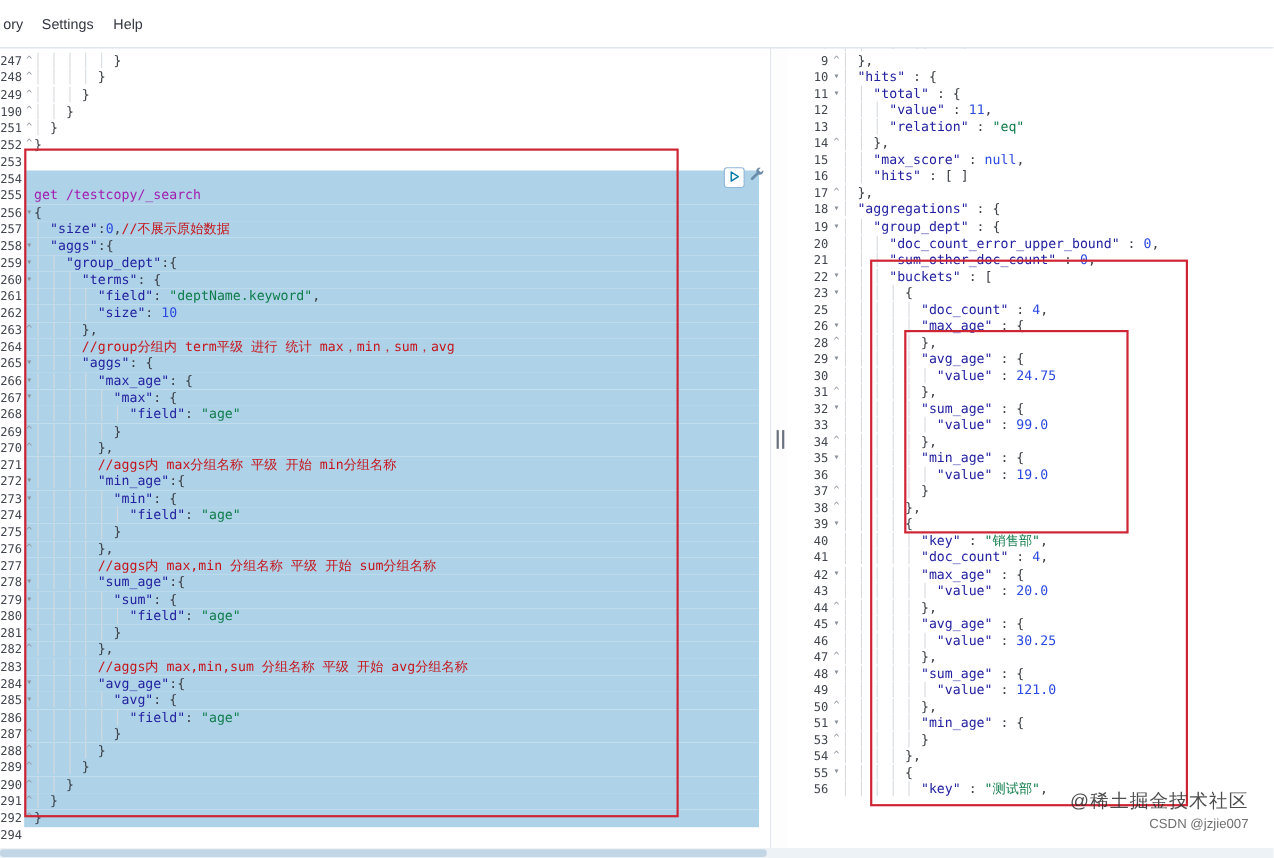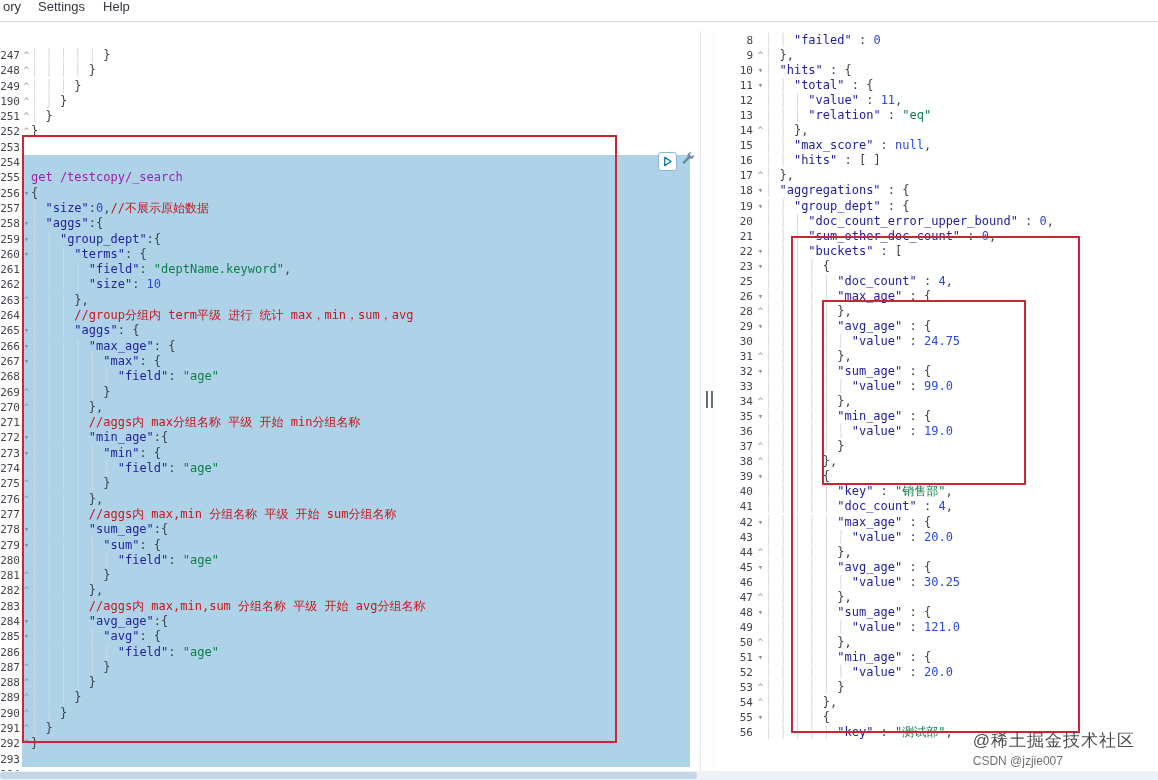--- a/index.html
+++ b/index.html
@@ -1,20 +1,20 @@
 <!DOCTYPE html>
 <html><head>
 <meta charset="utf-8">
 <style>
   *{margin:0;padding:0;box-sizing:border-box}
   html,body{width:1158px;height:780px;overflow:hidden;background:#fff}
   .app{position:relative;width:1158px;height:780px;background:#fff;font-family:"Liberation Sans",sans-serif;overflow:hidden}
 
   
-  .menubar{position:absolute;top:0;left:0;right:0;height:22px;background:#fff;border-bottom:1px solid #d3dae6;display:flex;align-items:flex-end;font-size:13px;color:#343741;z-index:15}
+  .menubar{position:absolute;top:0;left:0;right:0;height:44px;background:#fff;border-bottom:1px solid #d3dae6;display:flex;align-items:center;font-size:13px;color:#343741;z-index:15}
   .menu-item{padding:0 9px;height:30px;display:flex;align-items:center;cursor:pointer;white-space:nowrap}
   .menu-item.cut{padding-left:3px;padding-right:8px}
 
   
   .editor{position:absolute;top:31px;bottom:9px;overflow:hidden;background:#fff;
           font-family:"DejaVu Sans Mono","Liberation Mono",monospace;font-size:12px;color:#3c3f45}
   .editor.left{left:0;width:700px;padding-top:17px}
   .editor.right{left:716px;width:442px;padding-top:2px}
   .code-row{display:flex;height:15.3px;line-height:15.3px;white-space:pre}
   .editor.right .code-row{height:15.05px;line-height:15.05px}
@@ -42,21 +42,21 @@
   .play-btn{width:19px;height:19px;border:1px solid #8fb6d8;border-radius:3px;background:#fff;display:flex;align-items:center;justify-content:center;cursor:pointer}
   .wrench-btn{width:17px;height:17px;display:flex;align-items:center;justify-content:center;cursor:pointer}
 
   
   .anno{position:absolute;border:2px solid #cf2433;z-index:30;pointer-events:none}
   .box1{left:22px;top:135px;width:595px;height:608px}
   .box2{left:791px;top:236px;width:289px;height:497px}
   .box3{left:822px;top:300px;width:204px;height:185px}
 
   
-  .watermark{position:absolute;right:23px;bottom:12px;z-index:40;pointer-events:none}
+  .watermark{position:absolute;right:23px;bottom:24px;text-align:right;z-index:40;pointer-events:none}
   .wm1{font-size:17px;letter-spacing:1px;color:rgba(45,45,45,.85)}
   .wm2{font-size:12px;color:rgba(75,75,75,.8);margin-top:2px}
 
   
   .hscrollbar{position:absolute;left:0;right:0;bottom:0;height:9px;background:#edf2f7;z-index:10}
   .hscrollbar .thumb{position:absolute;left:0;top:1px;height:7px;width:697px;background:#c3d6e6;border-radius:3px}
 </style>
 </head>
 <body>
 
@@ -108,21 +108,20 @@
       <div class="code-row sel"><span class="gutter">283</span><span class="content"><span class="fold"></span><span class="code"><span class="tk-g">│ │ │ │ </span><span class="tk-c">//aggs内 max,min,sum 分组名称 平级 开始 avg分组名称</span></span></span></div>
       <div class="code-row sel"><span class="gutter">284</span><span class="content"><span class="fold">▾</span><span class="code"><span class="tk-g">│ │ │ │ </span><span class="tk-k">"avg_age"</span><span class="tk-p">:{</span></span></span></div>
       <div class="code-row sel"><span class="gutter">285</span><span class="content"><span class="fold">▾</span><span class="code"><span class="tk-g">│ │ │ │ │ </span><span class="tk-k">"avg"</span><span class="tk-p">: {</span></span></span></div>
       <div class="code-row sel"><span class="gutter">286</span><span class="content"><span class="fold"></span><span class="code"><span class="tk-g">│ │ │ │ │ │ </span><span class="tk-k">"field"</span><span class="tk-p">: </span><span class="tk-s">"age"</span></span></span></div>
       <div class="code-row sel"><span class="gutter">287</span><span class="content"><span class="fold">^</span><span class="code"><span class="tk-g">│ │ │ │ │ </span><span class="tk-p">}</span></span></span></div>
       <div class="code-row sel"><span class="gutter">288</span><span class="content"><span class="fold">^</span><span class="code"><span class="tk-g">│ │ │ │ </span><span class="tk-p">}</span></span></span></div>
       <div class="code-row sel"><span class="gutter">289</span><span class="content"><span class="fold">^</span><span class="code"><span class="tk-g">│ │ │ </span><span class="tk-p">}</span></span></span></div>
       <div class="code-row sel"><span class="gutter">290</span><span class="content"><span class="fold">^</span><span class="code"><span class="tk-g">│ │ </span><span class="tk-p">}</span></span></span></div>
       <div class="code-row sel"><span class="gutter">291</span><span class="content"><span class="fold">^</span><span class="code"><span class="tk-g">│ </span><span class="tk-p">}</span></span></span></div>
       <div class="code-row sel"><span class="gutter">292</span><span class="content"><span class="fold">^</span><span class="code"><span class="tk-p">}</span></span></span></div>
-      <div class="code-row sel"><span class="gutter">293</span><span class="content"><span class="fold"></span><span class="code"></span></span></div>
       <div class="code-row"><span class="gutter">294</span><span class="content"><span class="fold"></span><span class="code"></span></span></div>
     </div>
 
   <div class="divider">
     <div class="handle"></div>
   </div>
 
   <div class="editor right" id="right-editor">
       <div class="code-row"><span class="gutter">8</span><span class="content"><span class="fold"></span><span class="code"><span class="tk-g">│ │ </span><span class="tk-k">"failed"</span><span class="tk-p"> : </span><span class="tk-n">0</span></span></span></div>
       <div class="code-row"><span class="gutter">9</span><span class="content"><span class="fold">^</span><span class="code"><span class="tk-g">│ </span><span class="tk-p">},</span></span></span></div>
@@ -159,21 +158,20 @@
       <div class="code-row"><span class="gutter">42</span><span class="content"><span class="fold">▾</span><span class="code"><span class="tk-g">│ │ │ │ │ </span><span class="tk-k">"max_age"</span><span class="tk-p"> : {</span></span></span></div>
       <div class="code-row"><span class="gutter">43</span><span class="content"><span class="fold"></span><span class="code"><span class="tk-g">│ │ │ │ │ │ </span><span class="tk-k">"value"</span><span class="tk-p"> : </span><span class="tk-n">20.0</span></span></span></div>
       <div class="code-row"><span class="gutter">44</span><span class="content"><span class="fold">^</span><span class="code"><span class="tk-g">│ │ │ │ │ </span><span class="tk-p">},</span></span></span></div>
       <div class="code-row"><span class="gutter">45</span><span class="content"><span class="fold">▾</span><span class="code"><span class="tk-g">│ │ │ │ │ </span><span class="tk-k">"avg_age"</span><span class="tk-p"> : {</span></span></span></div>
       <div class="code-row"><span class="gutter">46</span><span class="content"><span class="fold"></span><span class="code"><span class="tk-g">│ │ │ │ │ │ </span><span class="tk-k">"value"</span><span class="tk-p"> : </span><span class="tk-n">30.25</span></span></span></div>
       <div class="code-row"><span class="gutter">47</span><span class="content"><span class="fold">^</span><span class="code"><span class="tk-g">│ │ │ │ │ </span><span class="tk-p">},</span></span></span></div>
       <div class="code-row"><span class="gutter">48</span><span class="content"><span class="fold">▾</span><span class="code"><span class="tk-g">│ │ │ │ │ </span><span class="tk-k">"sum_age"</span><span class="tk-p"> : {</span></span></span></div>
       <div class="code-row"><span class="gutter">49</span><span class="content"><span class="fold"></span><span class="code"><span class="tk-g">│ │ │ │ │ │ </span><span class="tk-k">"value"</span><span class="tk-p"> : </span><span class="tk-n">121.0</span></span></span></div>
       <div class="code-row"><span class="gutter">50</span><span class="content"><span class="fold">^</span><span class="code"><span class="tk-g">│ │ │ │ │ </span><span class="tk-p">},</span></span></span></div>
       <div class="code-row"><span class="gutter">51</span><span class="content"><span class="fold">▾</span><span class="code"><span class="tk-g">│ │ │ │ │ </span><span class="tk-k">"min_age"</span><span class="tk-p"> : {</span></span></span></div>
-      <div class="code-row"><span class="gutter">52</span><span class="content"><span class="fold"></span><span class="code"><span class="tk-g">│ │ │ │ │ │ </span><span class="tk-k">"value"</span><span class="tk-p"> : </span><span class="tk-n">20.0</span></span></span></div>
       <div class="code-row"><span class="gutter">53</span><span class="content"><span class="fold">^</span><span class="code"><span class="tk-g">│ │ │ │ │ </span><span class="tk-p">}</span></span></span></div>
       <div class="code-row"><span class="gutter">54</span><span class="content"><span class="fold">^</span><span class="code"><span class="tk-g">│ │ │ │ </span><span class="tk-p">},</span></span></span></div>
       <div class="code-row"><span class="gutter">55</span><span class="content"><span class="fold">▾</span><span class="code"><span class="tk-g">│ │ │ │ </span><span class="tk-p">{</span></span></span></div>
       <div class="code-row"><span class="gutter">56</span><span class="content"><span class="fold"></span><span class="code"><span class="tk-g">│ │ │ │ │ </span><span class="tk-k">"key"</span><span class="tk-p"> : </span><span class="tk-s">"测试部"</span><span class="tk-p">,</span></span></span></div>
     </div>
 
   <div class="req-actions">
     <div class="play-btn">
       <span>
         <svg width="11" height="11" viewBox="0 0 12 12">

